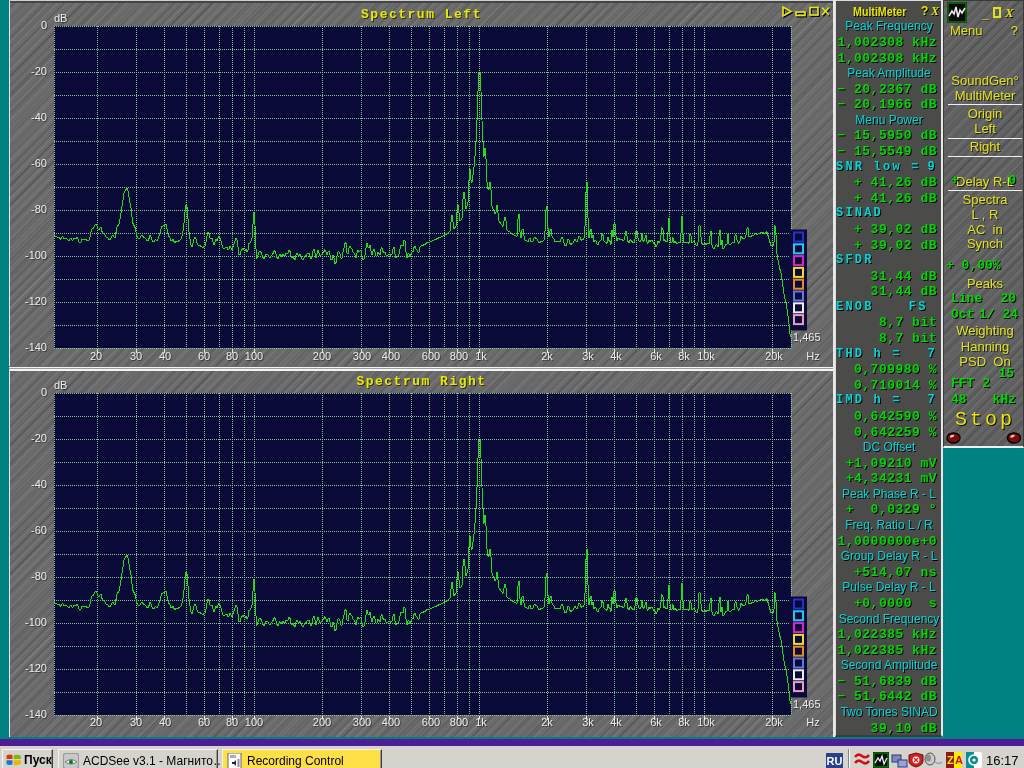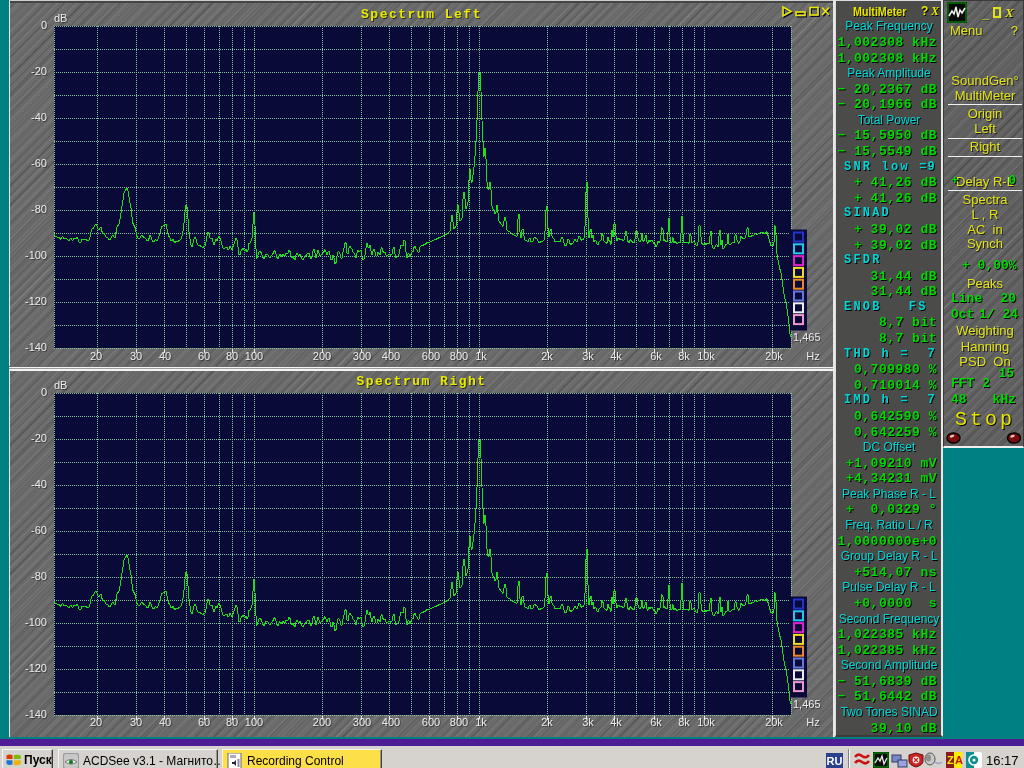--- a/index.html
+++ b/index.html
@@ -4,21 +4,21 @@
 html,body{width:1024px;height:768px;overflow:hidden;background:#008080;font-family:"Liberation Sans",sans-serif}
 #scr{position:absolute;left:0;top:0;width:1024px;height:768px}
 .tex{background-color:#6b6b6b;background-image:
  repeating-linear-gradient(135deg, rgba(255,255,255,.07) 0 1px, rgba(255,255,255,0) 1px 4px, rgba(0,0,0,.10) 4px 5px, rgba(0,0,0,0) 5px 7px),
  repeating-linear-gradient(135deg, rgba(0,0,0,.085) 0 2px, rgba(0,0,0,0) 2px 9px, rgba(255,255,255,.055) 9px 10px, rgba(0,0,0,0) 10px 13px)}
 .win{position:absolute;border-left:1px solid #e8e8e8;border-top:1px solid #cfcfcf}
 .wlab{position:absolute;font-size:11px;color:#ececec;text-shadow:1px 1px 0 rgba(0,0,0,.45);letter-spacing:0px}
 .ttl{position:absolute;width:825px;text-align:center;font:13px "Liberation Mono",monospace;letter-spacing:1.5px;color:#eaea00;font-weight:600;text-shadow:1px 1px 0 rgba(0,0,0,.6)}
 .mrow{position:absolute;left:0;width:100%;height:15px;line-height:15px;white-space:pre}
 .cy{color:#00d6d6;font:12px "Liberation Sans",sans-serif;text-align:center;text-shadow:1px 1px 0 #000}
-.cys{color:#00d6d6;font:bold 12px "Liberation Mono",monospace;letter-spacing:2.2px;text-align:left;padding-left:8px;text-shadow:1px 1px 0 #000}
+.cys{color:#00d6d6;font:bold 12px "Liberation Mono",monospace;letter-spacing:2.2px;text-align:left;padding-left:0;text-shadow:1px 1px 0 #000}
 .gn{color:#00d800;font:bold 13px "Liberation Mono",monospace;letter-spacing:.5px;text-align:right;padding-right:5px;text-shadow:1px 1px 0 #000}
 .gn2{color:#00d800;font:bold 13px "Liberation Mono",monospace;text-shadow:1px 1px 0 #000}
 .yl{color:#e2e21b;font:13px "Liberation Sans",sans-serif;text-shadow:1px 1px 0 rgba(0,0,0,.65)}
 .rrow{position:absolute;height:15px;line-height:15px;white-space:pre}
 .rphr{position:absolute;left:2px;width:74px;height:1px;background:#f0f0f0}
 </style></head><body>
 <div id="scr">
 
  <div class="win tex" style="left:9px;top:0;width:825px;height:367px"></div>
  <div style="position:absolute;left:10px;top:1px;width:824px;height:2px;background:#454545"></div>
@@ -271,21 +271,21 @@
  <div class="wlab" style="left:793px;top:698px">1,465</div>
 
  <div style="position:absolute;left:836px;top:0;width:106px;height:735px;overflow:hidden" id="mm">
   <div class="mrow" style="top:4px"><span style="color:#e6e600;font:bold 13px 'Liberation Sans';text-shadow:1px 1px 0 #000;position:absolute;left:17px;transform:scaleX(.82);transform-origin:0 0">MultiMeter</span><span style="color:#e6e600;font:bold 12px 'Liberation Sans';position:absolute;left:85px;text-shadow:1px 1px 0 #000">?</span><span style="color:#e6e600;font:italic bold 12px 'Liberation Serif';position:absolute;left:95px;text-shadow:1px 1px 0 #000">X</span></div>
   <div class="mrow cy" style="top:19.3px">Peak Frequency</div>
 <div class="mrow gn" style="top:34.9px">1,002308 kHz</div>
 <div class="mrow gn" style="top:50.5px">1,002308 kHz</div>
 <div class="mrow cy" style="top:66.0px">Peak Amplitude</div>
 <div class="mrow gn" style="top:81.6px">− 20,2367 dB</div>
 <div class="mrow gn" style="top:97.2px">− 20,1966 dB</div>
-<div class="mrow cy" style="top:112.8px">Total Power</div>
+<div class="mrow cy" style="top:112.8px">Menu Power</div>
 <div class="mrow gn" style="top:128.4px">− 15,5950 dB</div>
 <div class="mrow gn" style="top:144.0px">− 15,5549 dB</div>
 <div class="mrow cys" style="top:159.6px">SNR low&nbsp;=<span style="position:absolute;right:5px">9</span></div>
 <div class="mrow gn" style="top:175.1px">+ 41,26 dB</div>
 <div class="mrow gn" style="top:190.7px">+ 41,26 dB</div>
 <div class="mrow cys" style="top:206.3px">SINAD</div>
 <div class="mrow gn" style="top:221.9px">+ 39,02 dB</div>
 <div class="mrow gn" style="top:237.5px">+ 39,02 dB</div>
 <div class="mrow cys" style="top:253.1px">SFDR</div>
 <div class="mrow gn" style="top:268.6px">31,44 dB</div>
@@ -340,21 +340,21 @@
 <div class="rrow yl" style="top:139px;left:0;width:100%;text-align:center;">Right</div>
 <div class="rphr" style="top:156px"></div>
 <div class="rrow yl" style="top:158px;left:0;width:100%;text-align:center;margin-top:16px;">Delay R-L</div>
 <div class="rrow gn2" style="top:173px;left:5px;">+</div>
 <div class="rrow gn2" style="top:173px;right:8px;">0</div>
 <div class="rphr" style="top:190px"></div>
 <div class="rrow yl" style="top:192px;left:0;width:100%;text-align:center;">Spectra</div>
 <div class="rrow yl" style="top:207px;left:0;width:100%;text-align:center;">L , R</div>
 <div class="rrow yl" style="top:222px;left:0;width:100%;text-align:center;">AC&nbsp;&nbsp;in</div>
 <div class="rrow yl" style="top:236px;left:0;width:100%;text-align:center;">Synch</div>
-<div class="rrow gn2" style="top:258px;left:0;margin-left:16px;">+ 0,00%</div>
+<div class="rrow gn2" style="top:258px;left:0;">+ 0,00%</div>
 <div class="rrow yl" style="top:276px;left:0;width:100%;text-align:center;">Peaks</div>
 <div class="rrow gn2" style="top:291px;left:5px;">Line</div>
 <div class="rrow gn2" style="top:291px;right:8px;">20</div>
 <div class="rrow gn2" style="top:307px;left:5px;">Oct</div>
 <div class="rrow gn2" style="top:307px;right:6px;">1/ 24</div>
 <div class="rrow yl" style="top:323px;left:0;width:100%;text-align:center;">Weighting</div>
 <div class="rrow yl" style="top:339px;left:0;width:100%;text-align:center;">Hanning</div>
 <div class="rrow yl" style="top:354px;left:0;width:100%;text-align:center;">PSD&nbsp; On</div>
 <div class="rrow gn2" style="top:376px;left:5px;">FFT 2</div>
 <div class="rrow gn2" style="top:366px;right:10px;">15</div>

